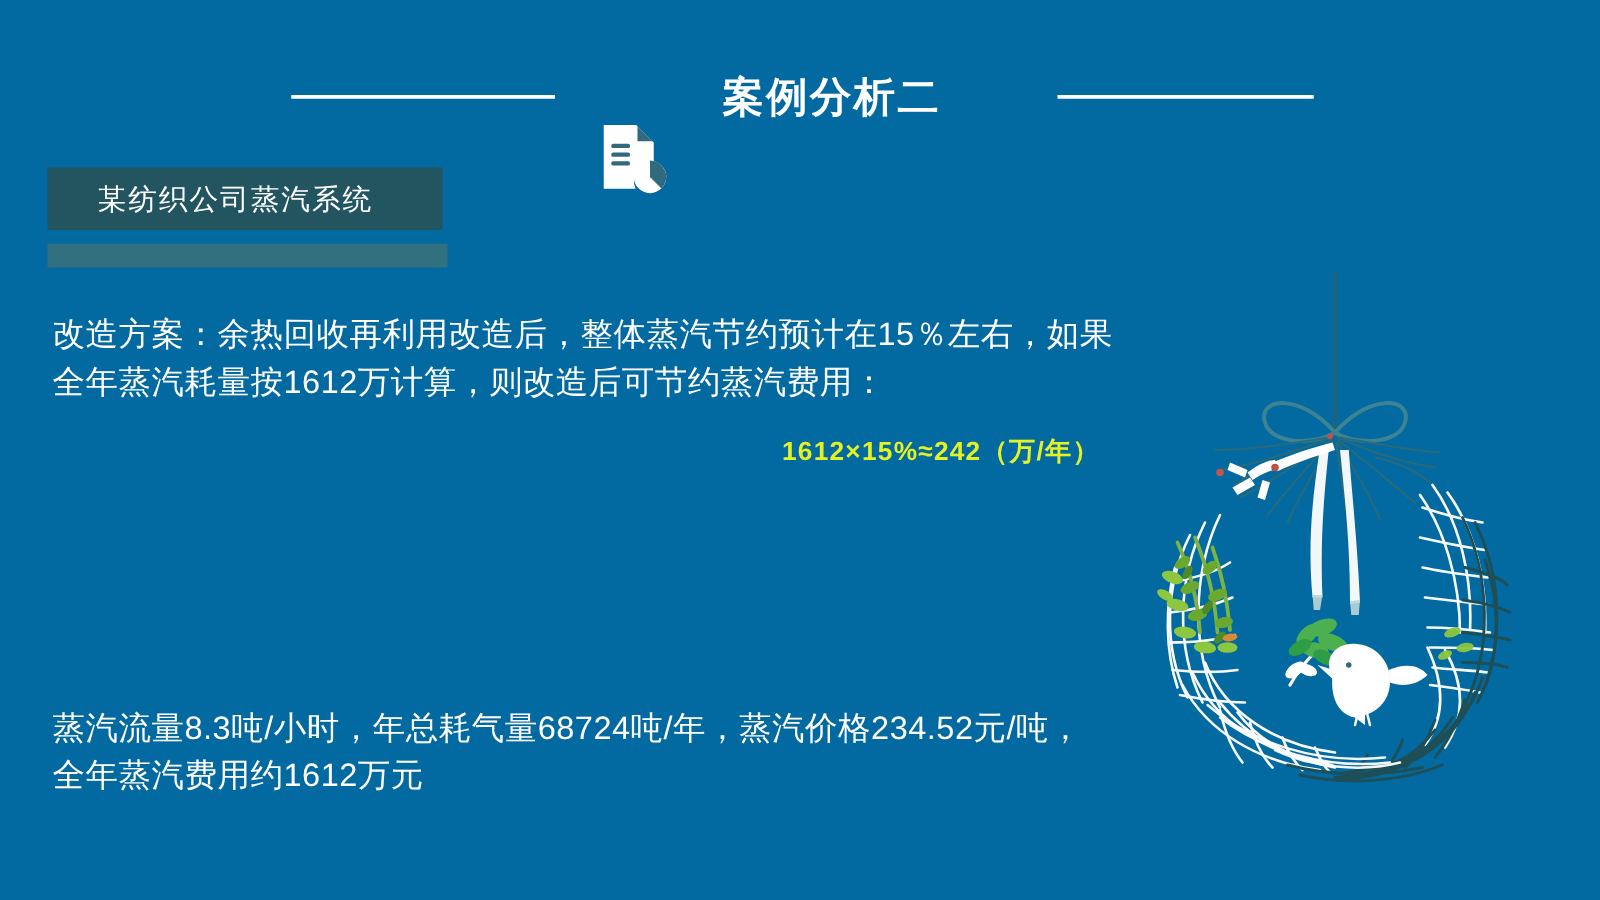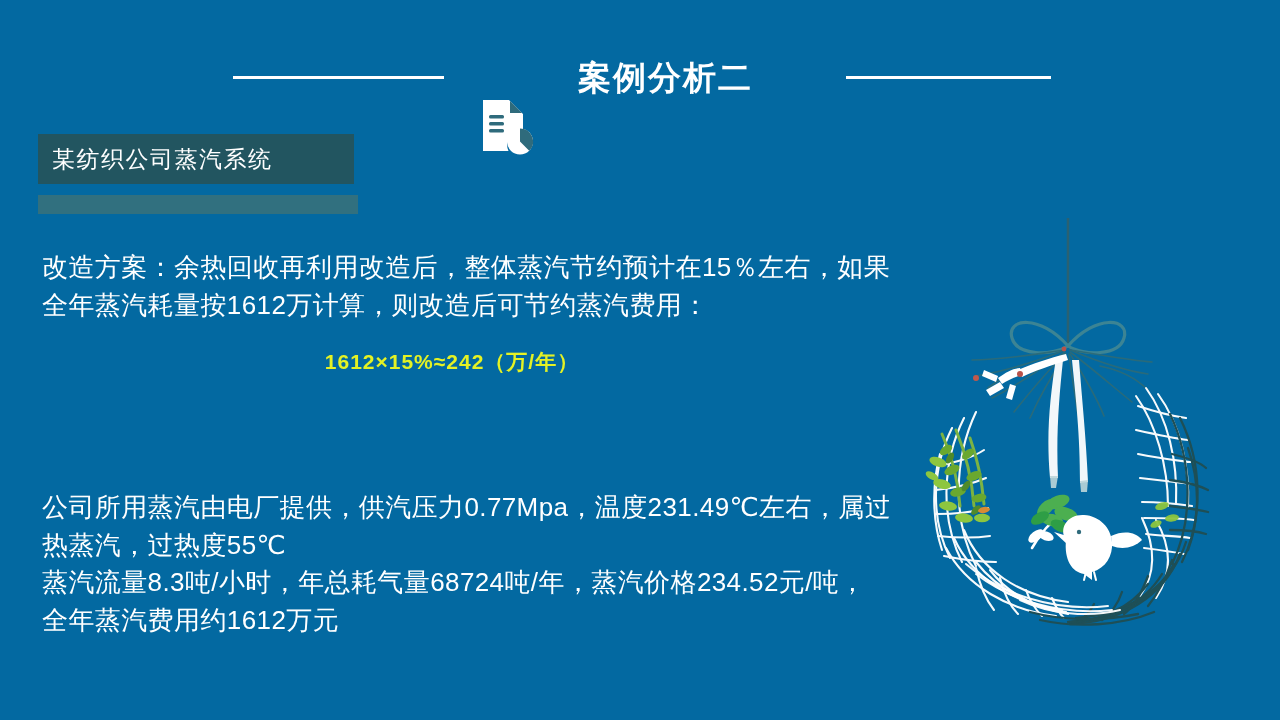--- a/index.html
+++ b/index.html
@@ -64,21 +64,21 @@
     width: 322px;
   }
   #banner-box {
     position: relative;
     width: 316px;
     height: 50px;
     background: #225560;
     display: flex;
     align-items: center;
     box-sizing: border-box;
-    padding-left: 14px;
+    padding-left: 40px;
   }
   #banner-label {
     font-size: 23px;
     color: #ffffff;
     letter-spacing: 1.5px;
     white-space: nowrap;
   }
   #banner-underbar {
     position: absolute;
     left: 0px;
@@ -100,22 +100,21 @@
   }
   #para-top   { top: 248px; }
   #para-specs { top: 488px; }
   #para-flow  { top: 563px; }
 
   .hl-block {
     position: absolute;
     left: 0;
     top: 343px;
     width: 880px;
-    text-align: center;
-    padding-left: 12px;
+    text-align: right;
   }
   .hl-line {
     color: #e4f224;
     font-size: 21px;
     font-weight: bold;
     line-height: 37px;
     letter-spacing: 1px;
     white-space: nowrap;
   }
 
@@ -164,24 +163,20 @@
 
   <div class="para" id="para-top">
     <div>改造方案：余热回收再利用改造后，整体蒸汽节约预计在15％左右，如果</div>
     <div>全年蒸汽耗量按1612万计算，则改造后可节约蒸汽费用：</div>
   </div>
 
   <div class="hl-block">
     <div class="hl-line">1612×15%≈242（万/年）</div>
   </div>
 
-  <div class="para" id="para-specs">
-    <div>公司所用蒸汽由电厂提供，供汽压力0.77Mpa，温度231.49℃左右，属过</div>
-    <div>热蒸汽，过热度55℃</div>
-  </div>
 
   <div class="para" id="para-flow">
     <div>蒸汽流量8.3吨/小时，年总耗气量68724吨/年，蒸汽价格234.52元/吨，</div>
     <div>全年蒸汽费用约1612万元</div>
   </div>
 
   <div id="wreath">
     <svg viewBox="0 0 400 440" xmlns="http://www.w3.org/2000/svg">
       <defs>
         <clipPath id="ringClipLeft">

